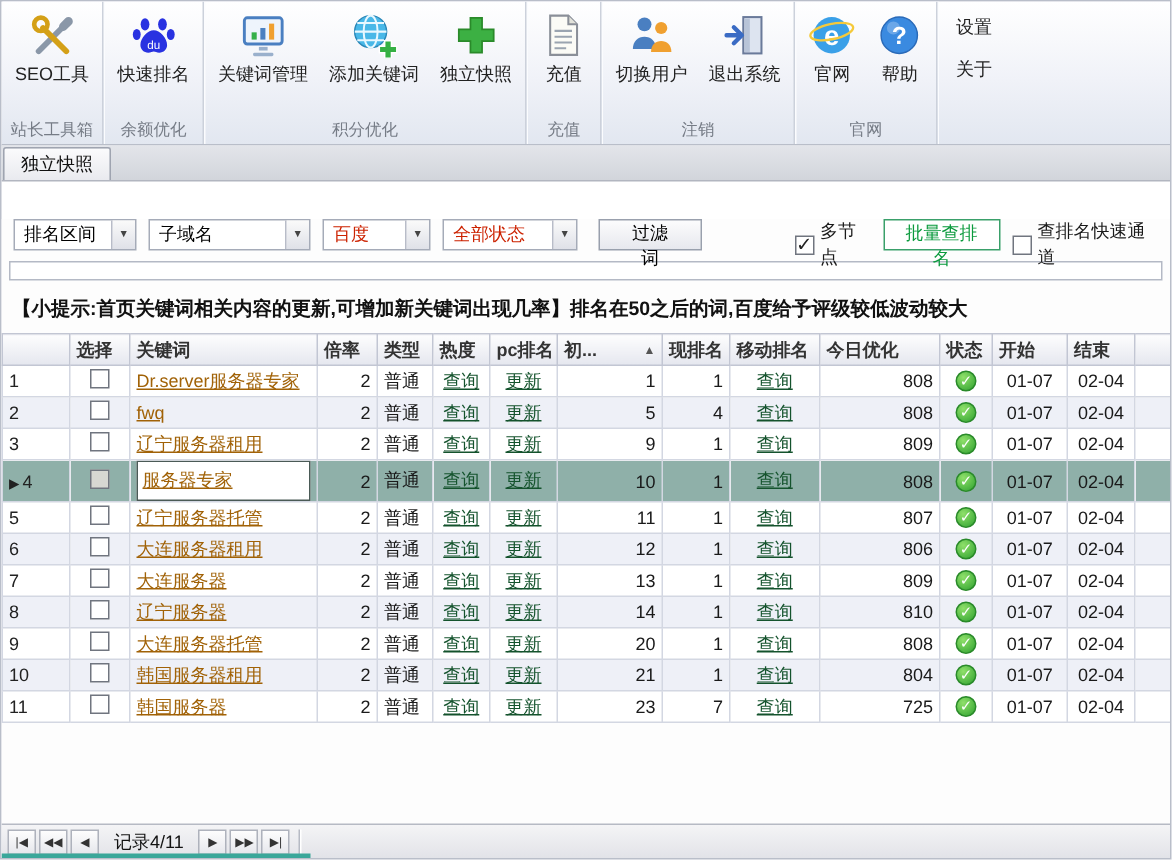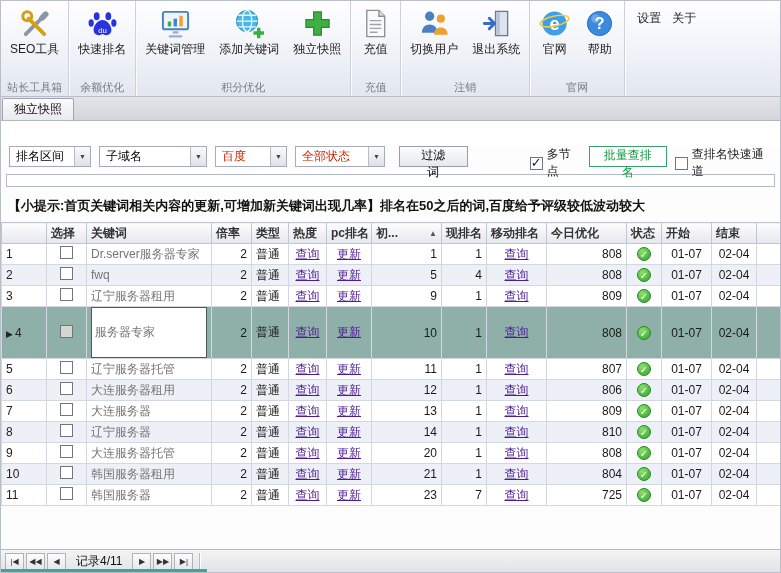--- a/index.html
+++ b/index.html
@@ -7,21 +7,21 @@
   .app { position:relative; width:781px; height:573px; overflow:hidden; background:#fff; border:1px solid #b9bec9; }
 
   
   .ribbon { height:96px; display:flex; background:linear-gradient(#ffffff,#f0f2f8 55%,#e2e7f0); border-bottom:1px solid #b9bec9; }
   .rgroup { display:flex; flex-direction:column; border-right:1px solid #ccd1db; box-shadow:1px 0 0 #fbfcfe; }
   .rgroup-buttons { flex:1; display:flex; align-items:flex-start; padding:3px 2px 0 2px; }
   .rbtn { display:flex; flex-direction:column; align-items:center; gap:2px; padding:4px 7px 2px; cursor:pointer; border-radius:3px; }
   .ricon, .ricon svg { width:31px; height:31px; display:block; }
   .rbtn .lbl { font-size:12px; color:#222; white-space:nowrap; }
   .rgroup-label { height:17px; line-height:16px; text-align:center; font-size:11px; color:#767c86; white-space:nowrap; padding:0 4px; }
-  .rside { display:flex; flex-direction:row; gap:11px; padding:9px 12px; }
+  .rside { display:flex; flex-direction:column; gap:11px; padding:9px 12px; }
   .sbtn { font-size:12px; color:#222; cursor:pointer; white-space:nowrap; }
 
   
   .tabstrip { height:24px; background:linear-gradient(#e3e5ea,#d2d5db); border-bottom:1px solid #b2b6c0; display:flex; align-items:flex-end; padding-left:1px; }
   .tab { height:22px; line-height:21px; padding:0 11px; background:linear-gradient(#fbfbfc,#e9eaef); border:1px solid #9fa4b0; border-bottom:none; border-radius:2px 2px 0 0; font-size:12px; color:#111; cursor:default; }
 
   
   .content { position:relative; height:430px; background:#fdfdfd; }
   .filterbar { display:flex; align-items:flex-start; gap:8px; padding:0 8px; margin-top:25px; height:22px; }
   .dd { display:flex; align-items:center; justify-content:space-between; height:21px; border:1px solid #a5abb8; background:#fff; padding-left:6px; cursor:pointer; }
@@ -40,23 +40,23 @@
   
   table.grid { border-collapse:collapse; width:781px; table-layout:fixed; }
   .grid th { background:linear-gradient(#fdfdfe,#e5e7ef); border:1px solid #c2c6d3; height:21px; font-weight:bold; color:#333; font-size:12px; text-align:left; padding:0 4px; white-space:nowrap; overflow:hidden; cursor:pointer; }
   .grid td { border:1px solid #d3d7e2; height:21px; padding:0 4px; font-size:12px; white-space:nowrap; overflow:hidden; background:#fff; }
   tr.alt td { background:#eef0f7; }
   tr.sel td { background:#8fb0a9; }
   .sort { float:right; font-size:8px; color:#555; margin-top:4px; }
   .c-idx { text-align:left; padding-left:6px; color:#222; }
   .c-sel, .c-link, .c-date, .c-status { text-align:center; }
   .c-num { text-align:right; }
-  a.kw { color:#737373; cursor:pointer; }
-  a.act { color:#4c1d95; text-decoration:underline; cursor:pointer; }
-  .editbox { display:block; background:#fff; border:1px solid #4a5a56; padding:16px 3px; line-height:17px; }
+  a.kw { color:#a16207; text-decoration:underline; cursor:pointer; }
+  a.act { color:#14532d; text-decoration:underline; cursor:pointer; }
+  .editbox { display:block; background:#fff; border:1px solid #4a5a56; padding:4px 3px; line-height:17px; }
   .ptr { font-size:9px; color:#222; margin-right:2px; }
   .okicon { display:inline-block; width:14px; height:14px; line-height:14px; border-radius:50%; background:radial-gradient(circle at 35% 30%, #8fe06a, #2fa12f); border:1px solid #2a8a2a; color:#fff; font-size:10px; font-weight:bold; text-align:center; vertical-align:middle; }
 
   
   .navbar { position:absolute; left:0; right:0; bottom:0; height:23px; background:linear-gradient(#f4f4f6,#e2e3e8); border-top:1px solid #b6bac4; display:flex; align-items:center; padding-left:4px; gap:2px; }
   .navbtn { width:19px; height:17px; border:1px solid #aeb2bc; background:linear-gradient(#fdfdfd,#e6e7ec); font-size:8px; color:#333; display:flex; align-items:center; justify-content:center; cursor:pointer; }
   .navlabel { padding:0 8px; font-size:12px; color:#111; }
   .navdiv { width:1px; height:17px; background:#b6bac4; margin:0 4px; box-shadow:1px 0 0 #fff; }
   .teal-strip { position:absolute; left:0; bottom:0; width:206px; height:3px; background:#3aa79a; }
 </style>

